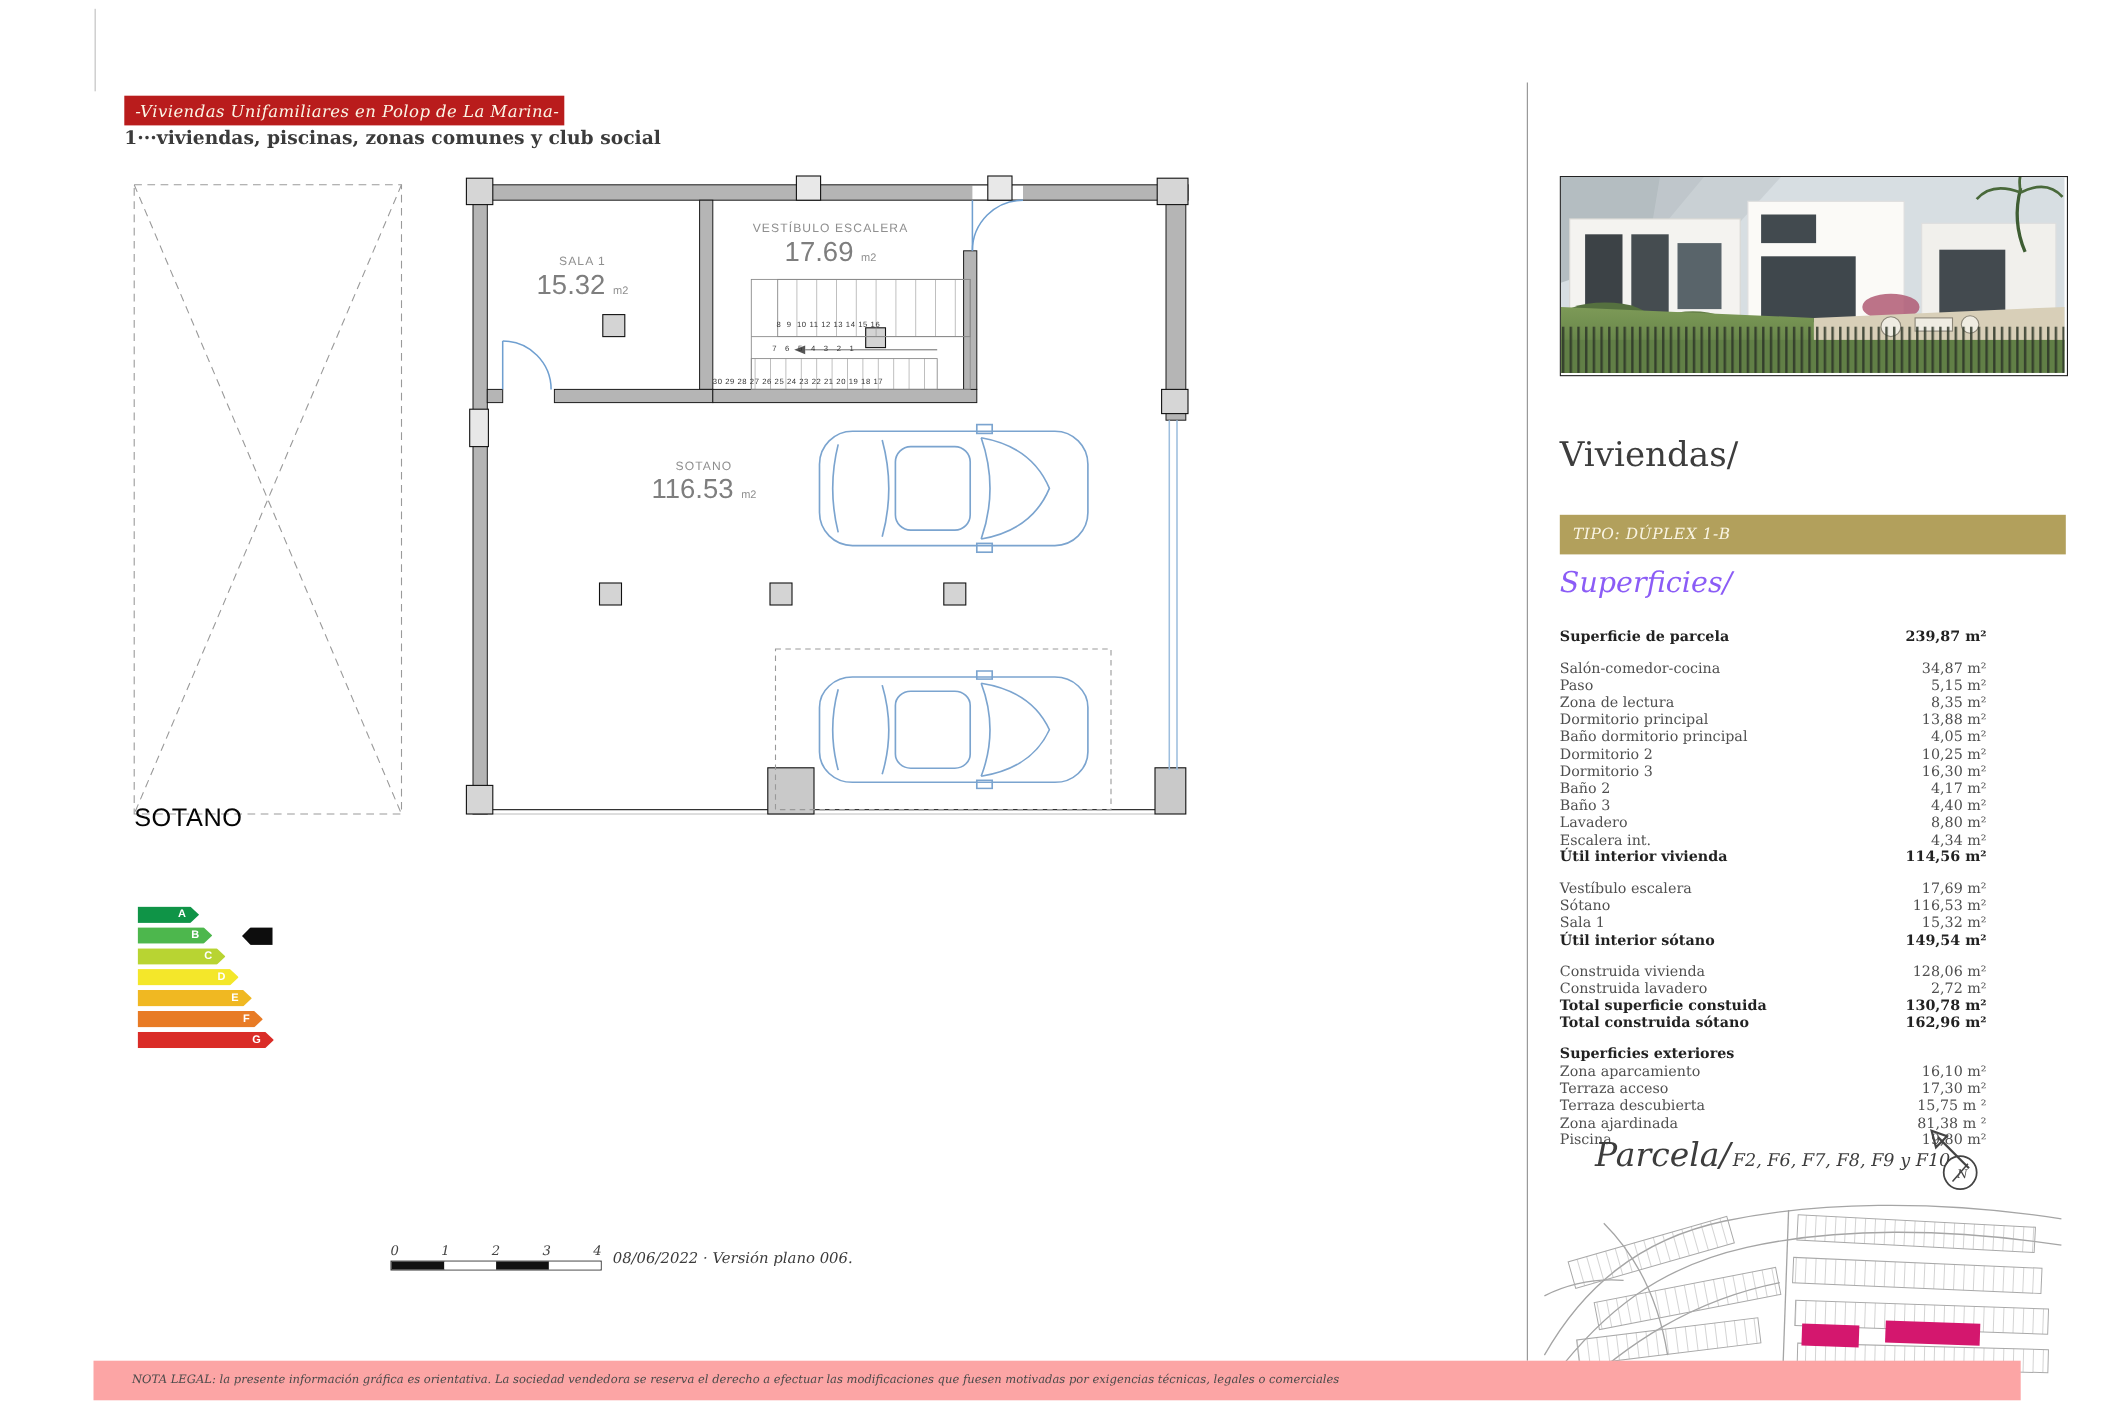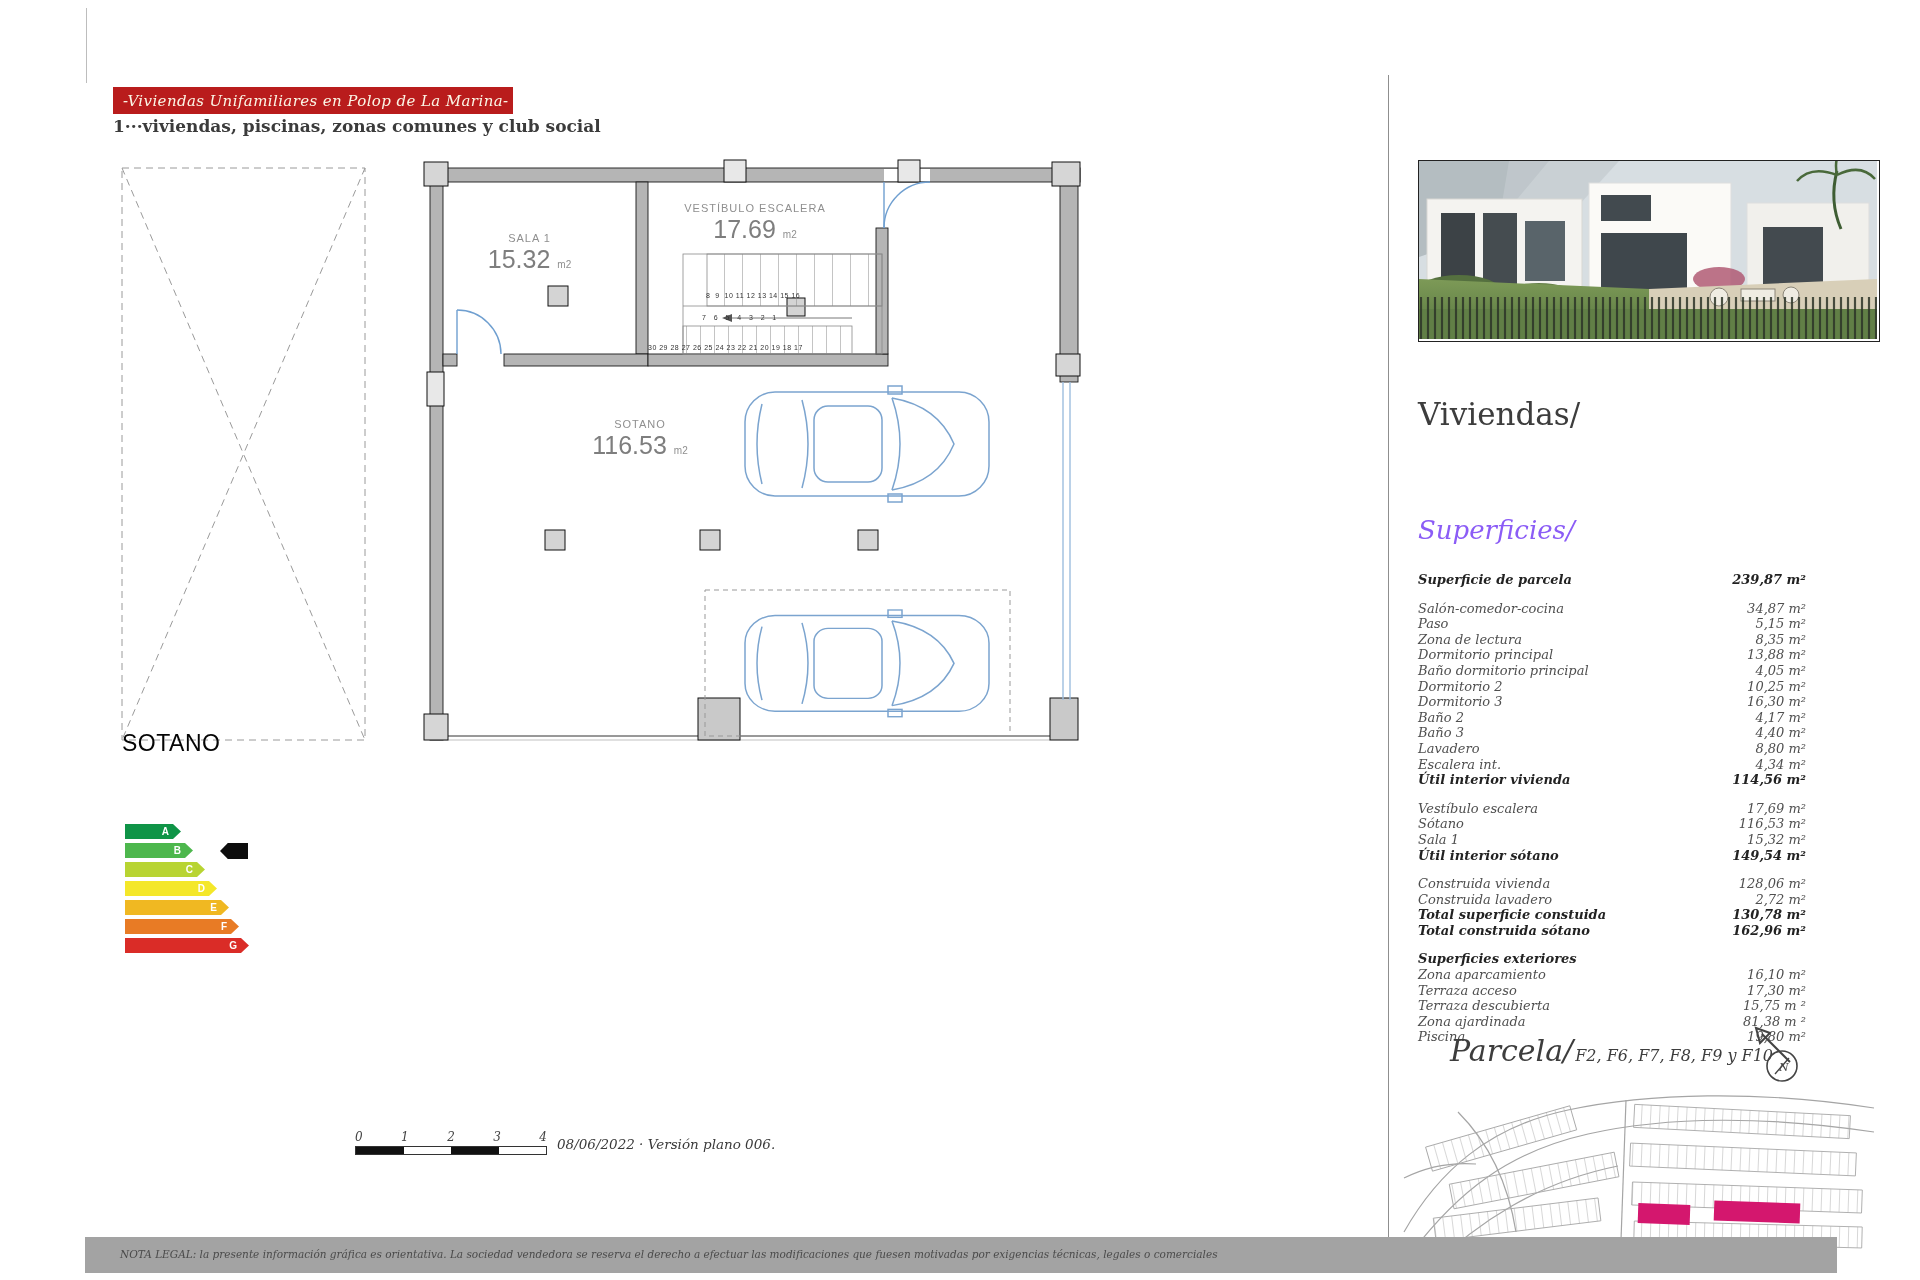--- a/index.html
+++ b/index.html
@@ -51,33 +51,33 @@
             font-size:31px;color:#3d3d3d;}
   #type-bar{position:absolute;left:1418px;top:468px;width:460px;height:36px;background:#b2a05c;
             display:flex;align-items:center;}
   #type-bar span{font-family:"DejaVu Serif",serif;font-style:italic;font-size:14px;color:#faf5e4;
                  padding-left:12px;letter-spacing:.5px;}
   #surf-title{position:absolute;left:1418px;top:515px;font-family:"DejaVu Serif",serif;
               font-style:italic;font-size:26px;color:#8b5cf6;}
   #surfaces{position:absolute;left:1418px;top:572px;width:388px;}
   .surf-group{margin-bottom:13px;}
   .surf-row{display:flex;justify-content:space-between;font-family:"DejaVu Serif",serif;
-            font-style:italic;font-size:13px;color:#4f4f4f;line-height:15.6px;}
+            font-size:13px;color:#4f4f4f;line-height:15.6px;}
   .surf-row.bold{font-weight:bold;color:#222;}
   .surf-value{text-align:right;}
 
   #parcela{position:absolute;left:1418px;top:1033px;font-family:"DejaVu Serif",serif;
            font-style:italic;color:#3d3d3d;display:flex;align-items:baseline;margin-left:32px;}
   #parcela .big{font-size:30px;}
   #parcela .small{font-size:16px;margin-left:2px;}
   #compass{position:absolute;left:1752px;top:1026px;}
   #map{position:absolute;left:1398px;top:1082px;width:482px;height:190px;}
 
   
-  #legal-band{position:absolute;left:85px;top:1237px;width:1752px;height:36px;background:#a3a3a3;}
+  #legal-band{position:absolute;left:85px;top:1237px;width:1752px;height:36px;background:#fca5a5;}
   #legal-band span{position:absolute;left:35px;top:11px;font-family:"DejaVu Serif",serif;
                    font-style:italic;font-size:10.5px;color:#4a4a4a;}
 </style>
 </head>
 <body>
 
 <div id="page">
 
   <div id="corner-mark"></div>
 
@@ -285,20 +285,23 @@
           <rect x="322" y="128" width="34" height="12"></rect>
         <circle cx="372" cy="134" r="8"></circle>
       </g>
       <polygon points="0,118 230,128 230,178 0,178" fill="url(#lawn)"></polygon>
       <rect x="0" y="148" width="458" height="30" fill="#617f46"></rect>
       <rect x="0" y="136" width="458" height="42" fill="url(#fencepat)" opacity="0.85"></rect>
     </svg>
   </div>
 
   <div id="sb-title">Viviendas/</div>
+  <div id="type-bar">
+    <span>TIPO: DÚPLEX 1-B</span>
+  </div>
   <div id="surf-title">Superficies/</div>
 
   <div id="surfaces">
       <div class="surf-group">
         <div class="surf-row bold">
           <span class="surf-label">Superficie de parcela</span>
           <span class="surf-value">239,87 m²</span>
         </div>
       </div>
       <div class="surf-group">

